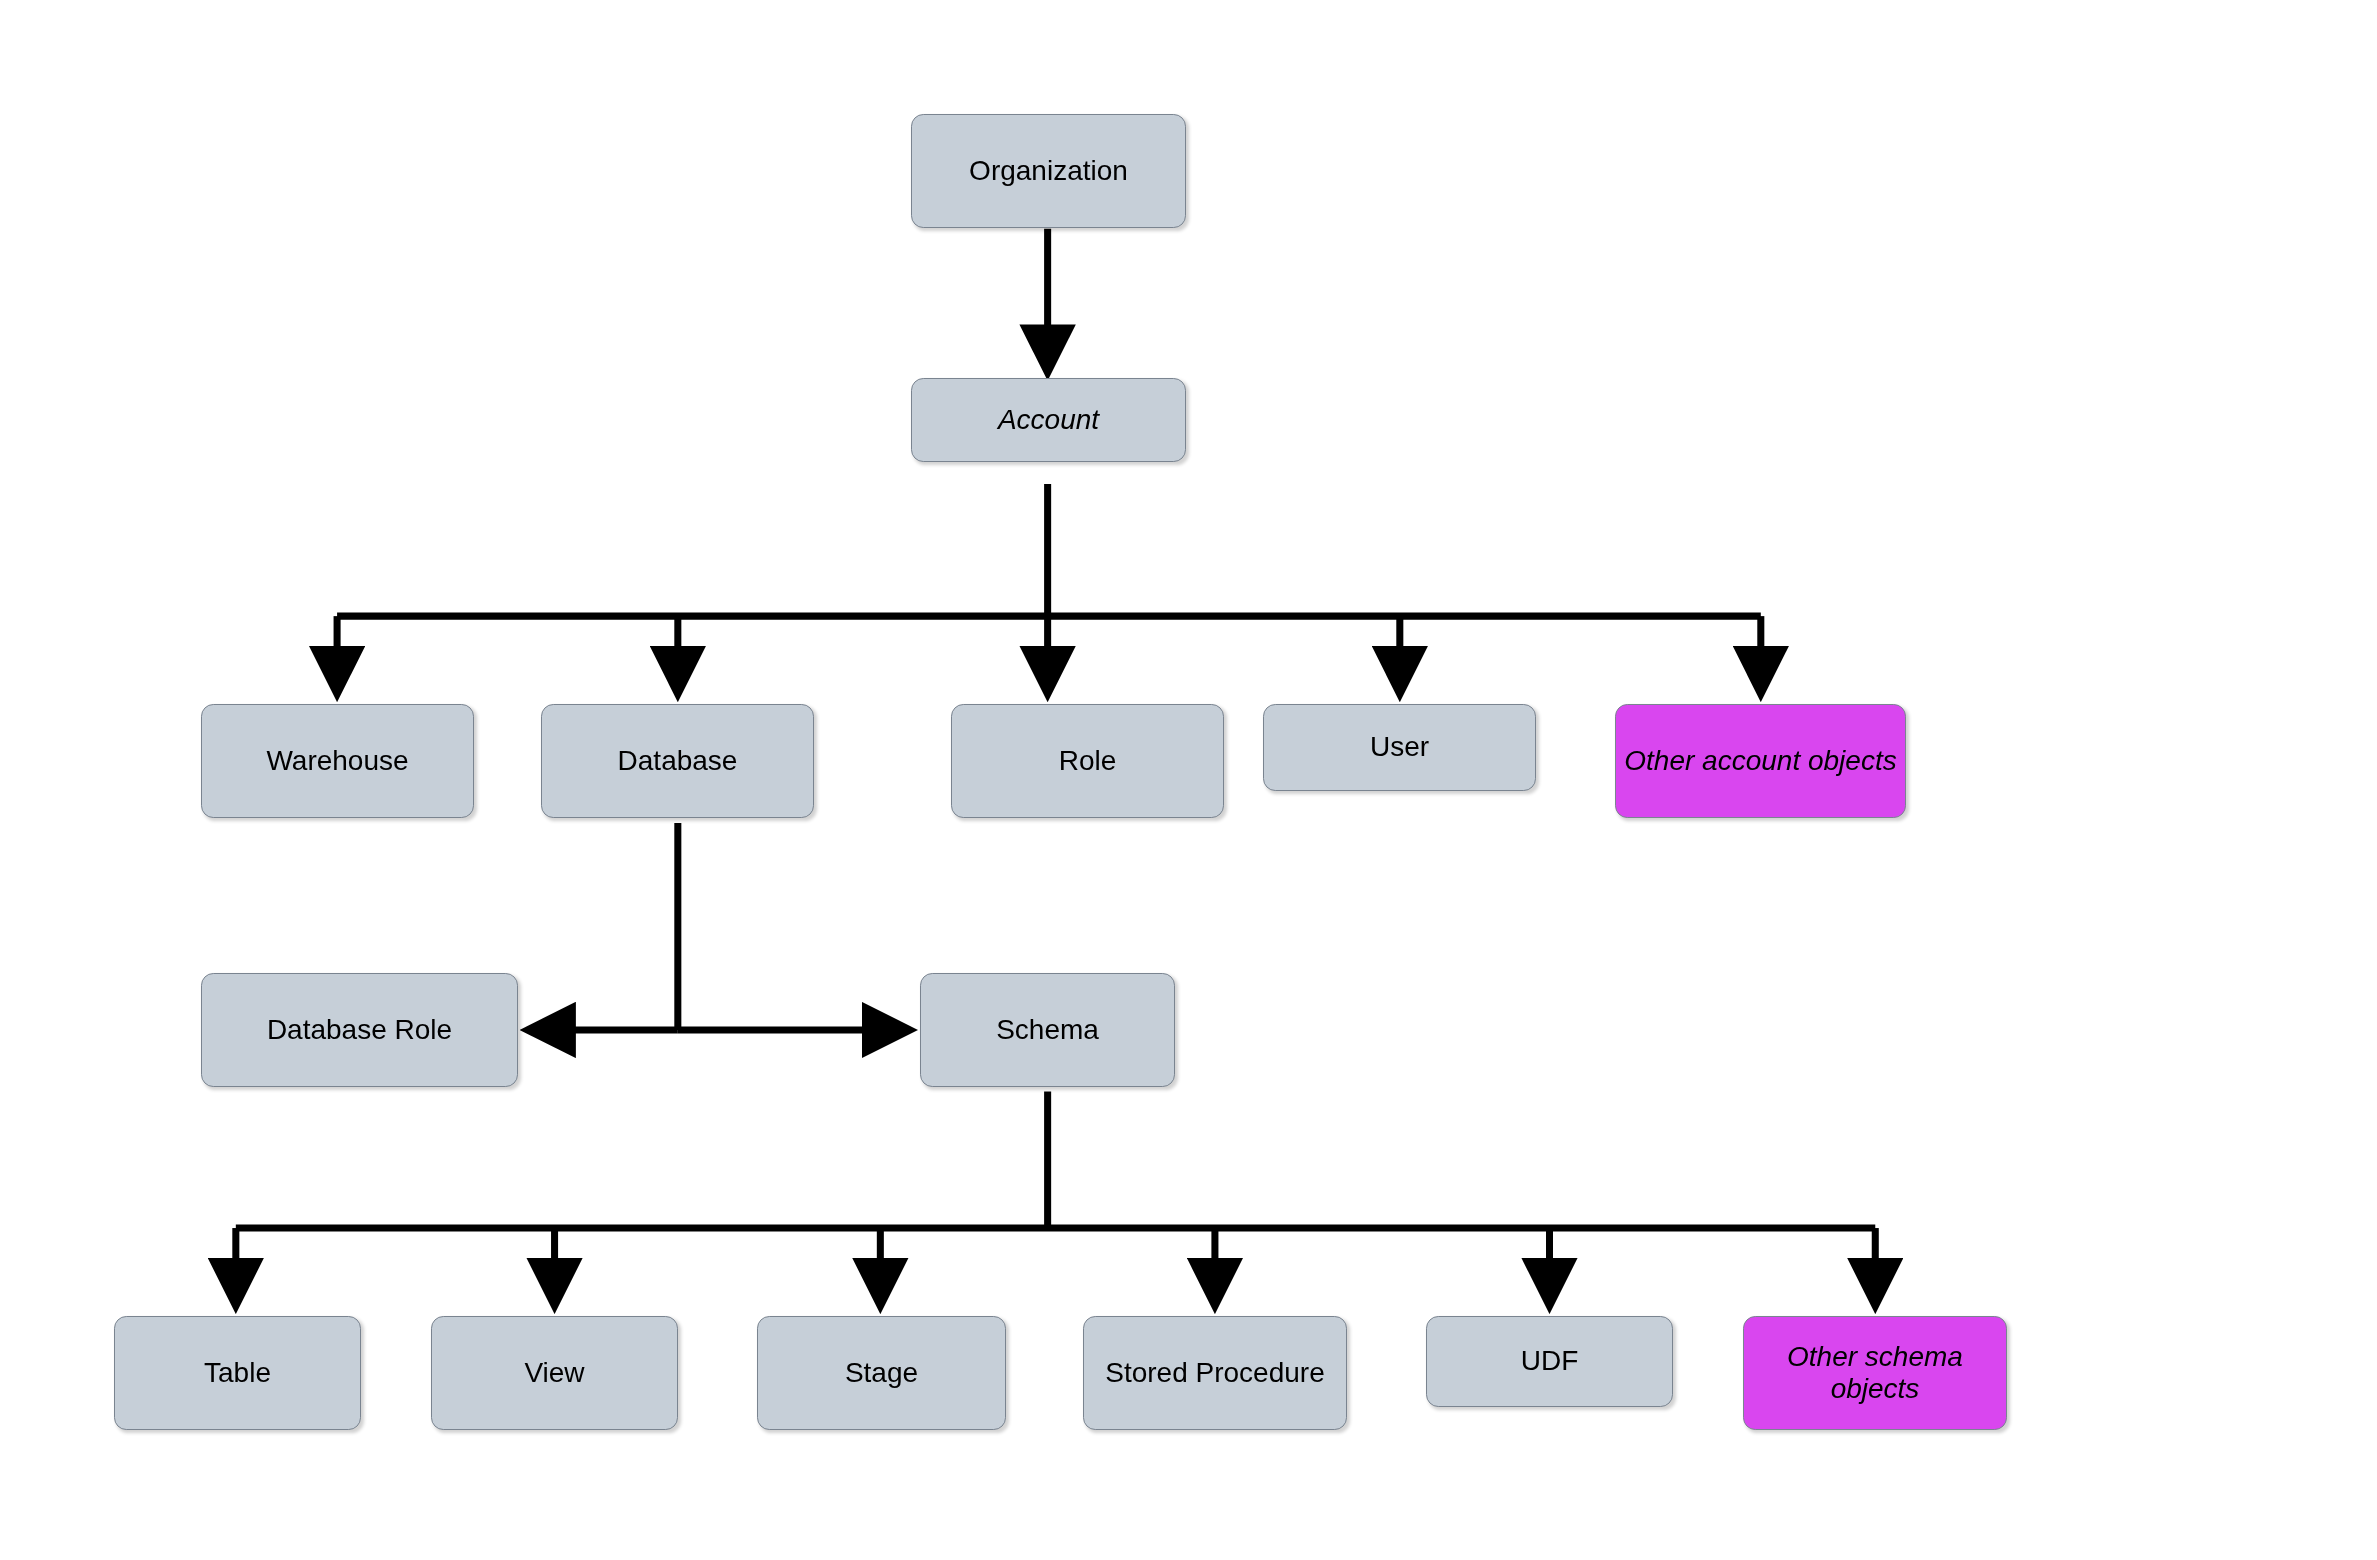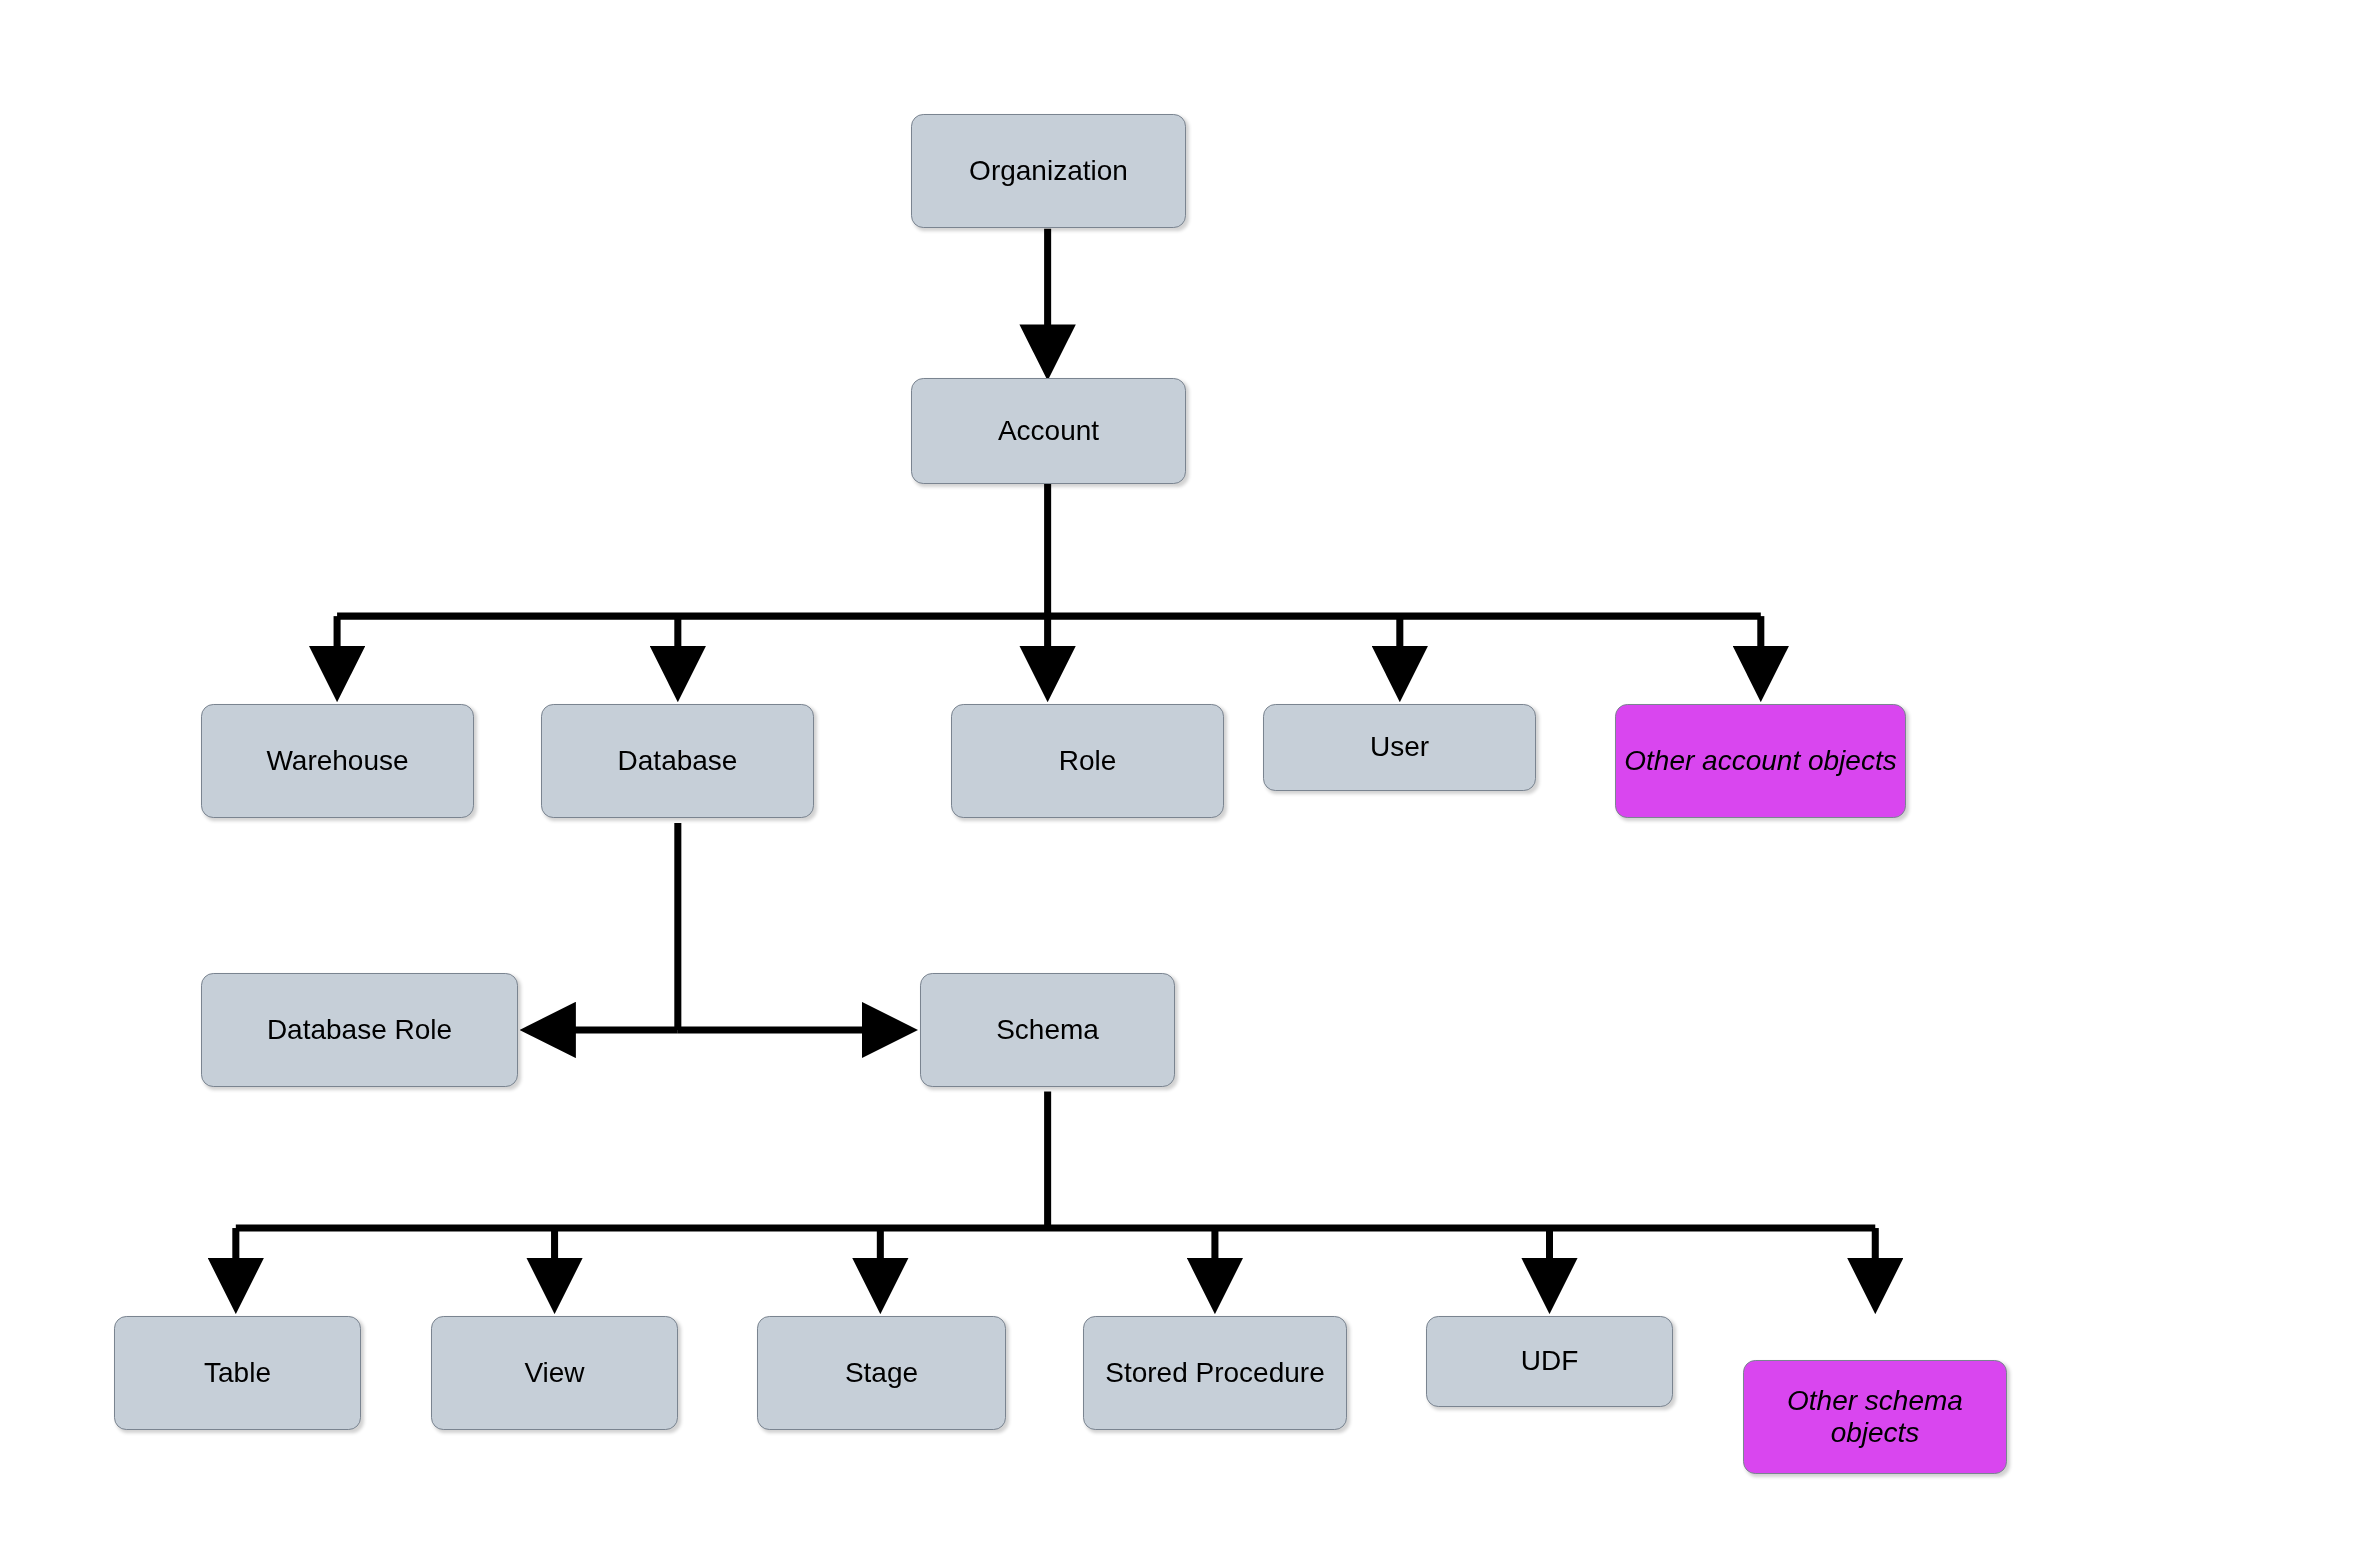--- a/index.html
+++ b/index.html
@@ -87,32 +87,32 @@
       <line x1="500" y1="1355" x2="500" y2="1440" marker-end="url(#arrow)"></line>
       <line x1="870" y1="1355" x2="870" y2="1440" marker-end="url(#arrow)"></line>
       <line x1="1250" y1="1355" x2="1250" y2="1440" marker-end="url(#arrow)"></line>
       <line x1="1630" y1="1355" x2="1630" y2="1440" marker-end="url(#arrow)"></line>
       <line x1="2000" y1="1355" x2="2000" y2="1440" marker-end="url(#arrow)"></line>
     </g>
   </svg>
 
   <div class="node" style="left:797px; top:79px; width:275px; height:114px;">Organization</div>
 
-  <div class="node" style="left:797px; top:343px; width:275px; height:106px;">Account</div>
+  <div class="node" style="left:797px; top:343px; width:275px; height:84px;font-style:italic;">Account</div>
 
   <div class="node" style="left:87px; top:669px; width:273px; height:114px;">Warehouse</div>
   <div class="node" style="left:427px; top:669px; width:273px; height:114px;">Database</div>
   <div class="node" style="left:797px; top:669px; width:273px; height:114px;margin-left:40px;">Role</div>
   <div class="node" style="left:1149px; top:669px; width:273px; height:87px;">User</div>
   <div class="node light" style="left:1501px; top:669px; width:291px; height:114px;">Other account objects</div>
 
   <div class="node" style="left:87px; top:938px; width:317px; height:114px;">Database Role</div>
   <div class="node" style="left:0px; top:1281px; width:247px; height:114px;">Table</div>
 
   <div class="node" style="left:806px; top:938px; width:255px; height:114px;">Schema</div>
   <div class="node" style="left:317px; top:1281px; width:247px; height:114px;text-align:right;">View</div>
   <div class="node" style="left:643px; top:1281px; width:249px; height:114px;">Stage</div>
   <div class="node" style="left:969px; top:1281px; width:264px; height:114px;">Stored Procedure</div>
   <div class="node" style="left:1312px; top:1281px; width:247px; height:91px;">UDF</div>
-  <div class="node light" style="left:1629px; top:1281px; width:264px; height:114px;margin-top:44px;">Other schema objects</div>
+  <div class="node light" style="left:1629px; top:1281px; width:264px; height:114px;">Other schema objects</div>
 
 </div>
 
 
 </body></html>

